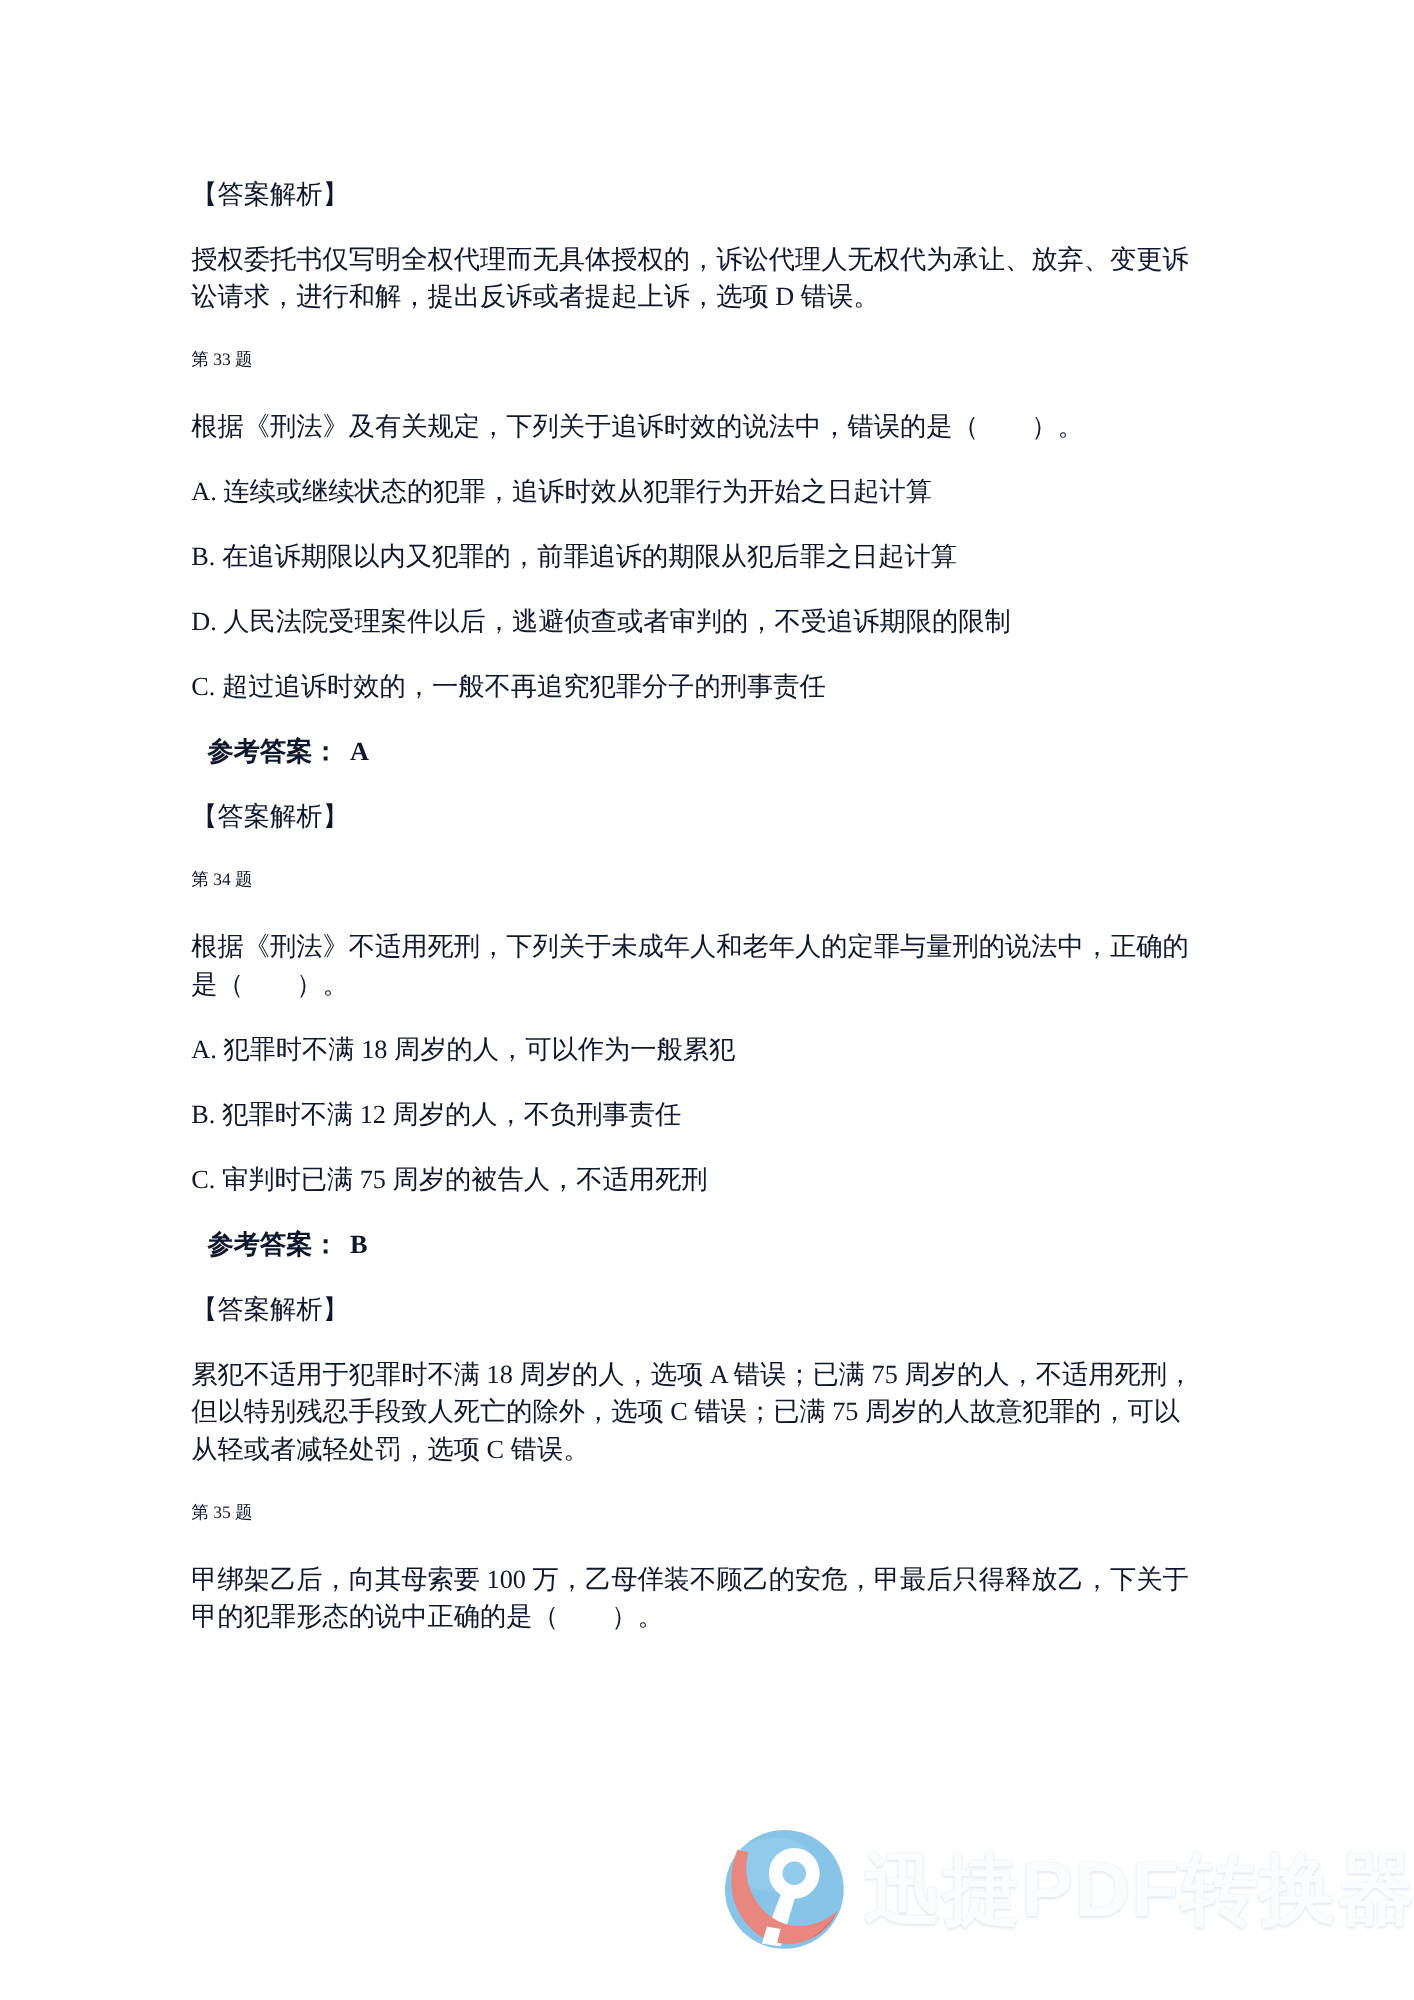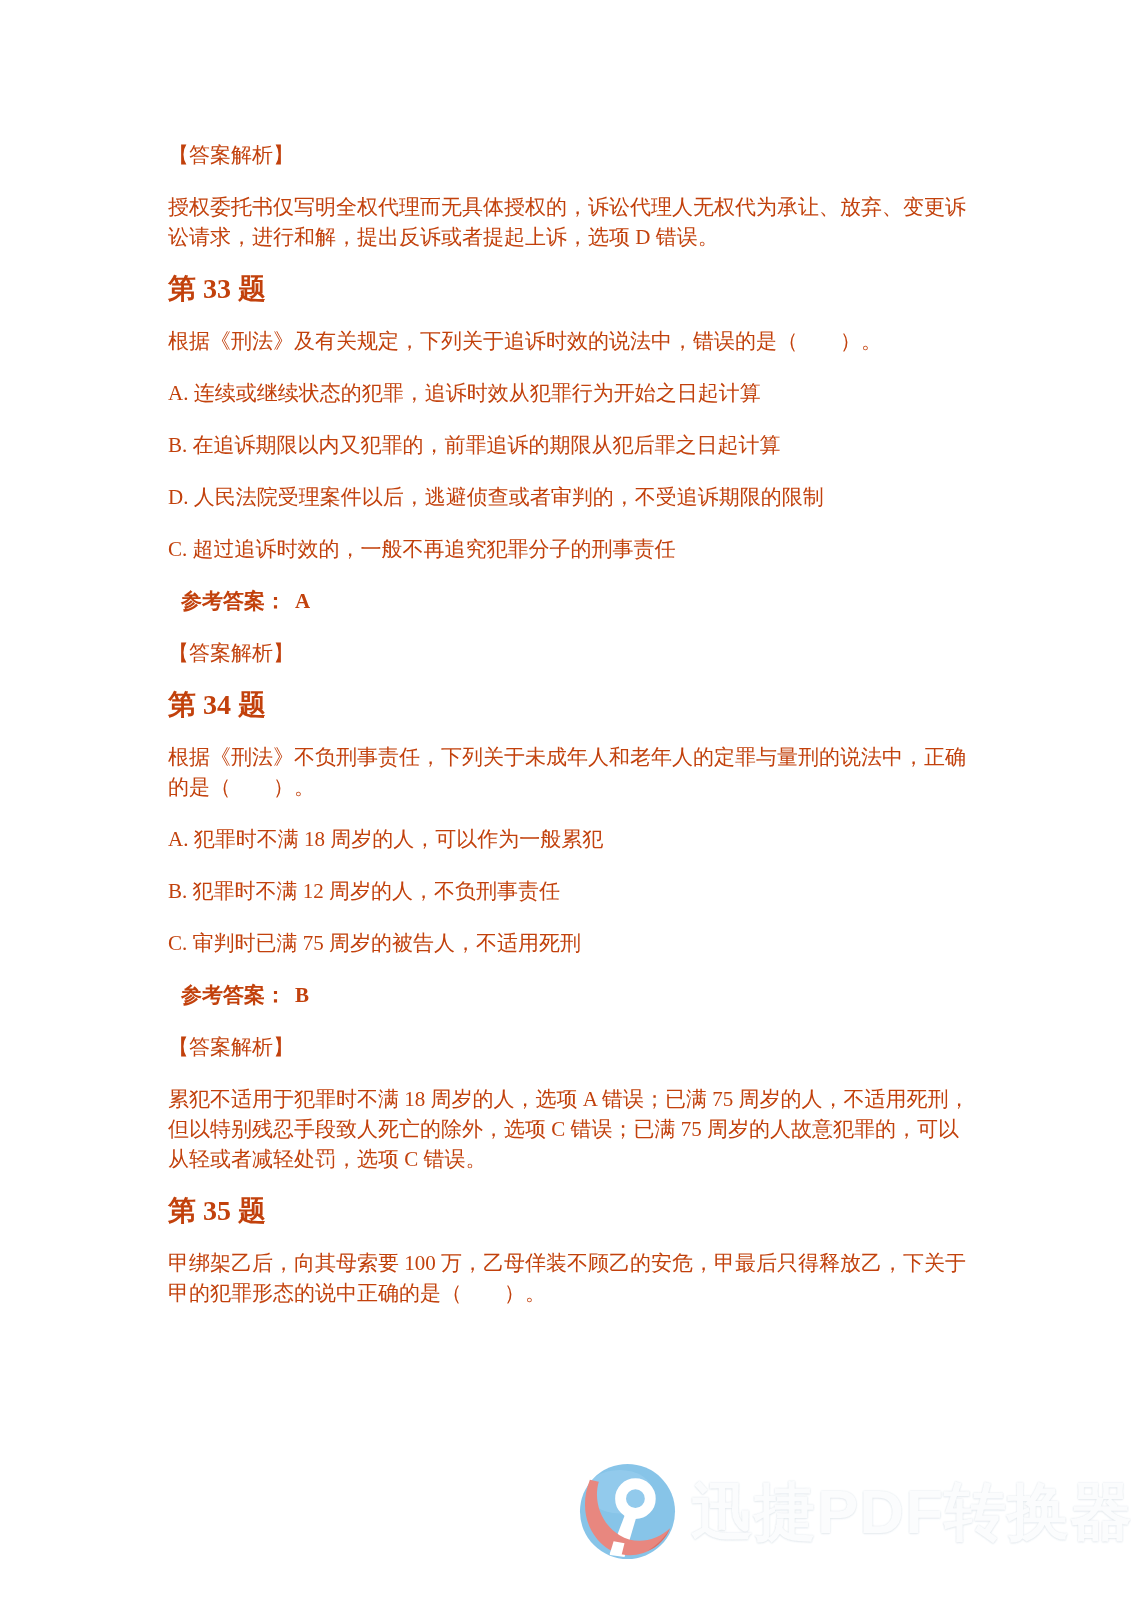--- a/index.html
+++ b/index.html
@@ -5,30 +5,30 @@
   html, body { margin: 0; padding: 0; }
   body {
     width: 1131px; height: 1600px;
     background: #ffffff;
     position: relative;
     overflow: hidden;
     font-family: "Liberation Serif", serif;
   }
   .content {
     position: absolute;
-    left: 168px; top: 140px;
+    left: 153px; top: 140px;
     width: 802px;
-    color: #c2410c;
+    color: #0f172a;
     font-size: 21px;
     line-height: 30px;
   }
   .content p, .content h2 { margin: 0 0 22px 0; }
   .q-heading {
-    font-size: 28px;
-    font-weight: bold;
+    font-size: 14px;
+    font-weight: normal;
     line-height: 30px;
   }
   .analysis-heading { font-weight: normal; }
   .ref-answer { padding-left: 13px; font-weight: bold; }
   .ref-answer .ref-val { margin-left: 9px; }
   .watermark {
     position: absolute;
     left: 578px; top: 1462px;
     display: flex;
     align-items: center;
@@ -57,21 +57,21 @@
   <h2 class="q-heading">第 33 题</h2>
   <p class="body-text">根据《刑法》及有关规定，下列关于追诉时效的说法中，错误的是（　　）。</p>
   <p class="option">A. 连续或继续状态的犯罪，追诉时效从犯罪行为开始之日起计算</p>
   <p class="option">B. 在追诉期限以内又犯罪的，前罪追诉的期限从犯后罪之日起计算</p>
   <p class="option">D. 人民法院受理案件以后，逃避侦查或者审判的，不受追诉期限的限制</p>
   <p class="option">C. 超过追诉时效的，一般不再追究犯罪分子的刑事责任</p>
   <p class="ref-answer"><span>参考答案：</span><span class="ref-val">A</span></p>
   <p class="analysis-heading">【答案解析】</p>
 
   <h2 class="q-heading">第 34 题</h2>
-  <p class="body-text">根据《刑法》不负刑事责任，下列关于未成年人和老年人的定罪与量刑的说法中，正确的是（　　）。</p>
+  <p class="body-text">根据《刑法》不适用死刑，下列关于未成年人和老年人的定罪与量刑的说法中，正确的是（　　）。</p>
   <p class="option">A. 犯罪时不满 18 周岁的人，可以作为一般累犯</p>
   <p class="option">B. 犯罪时不满 12 周岁的人，不负刑事责任</p>
   <p class="option">C. 审判时已满 75 周岁的被告人，不适用死刑</p>
   <p class="ref-answer"><span>参考答案：</span><span class="ref-val">B</span></p>
   <p class="analysis-heading">【答案解析】</p>
   <p class="body-text">累犯不适用于犯罪时不满 18 周岁的人，选项 A 错误；已满 75 周岁的人，不适用死刑，但以特别残忍手段致人死亡的除外，选项 C 错误；已满 75 周岁的人故意犯罪的，可以从轻或者减轻处罚，选项 C 错误。</p>
 
   <h2 class="q-heading">第 35 题</h2>
   <p class="body-text">甲绑架乙后，向其母索要 100 万，乙母佯装不顾乙的安危，甲最后只得释放乙，下关于甲的犯罪形态的说中正确的是（　　）。</p>
 

